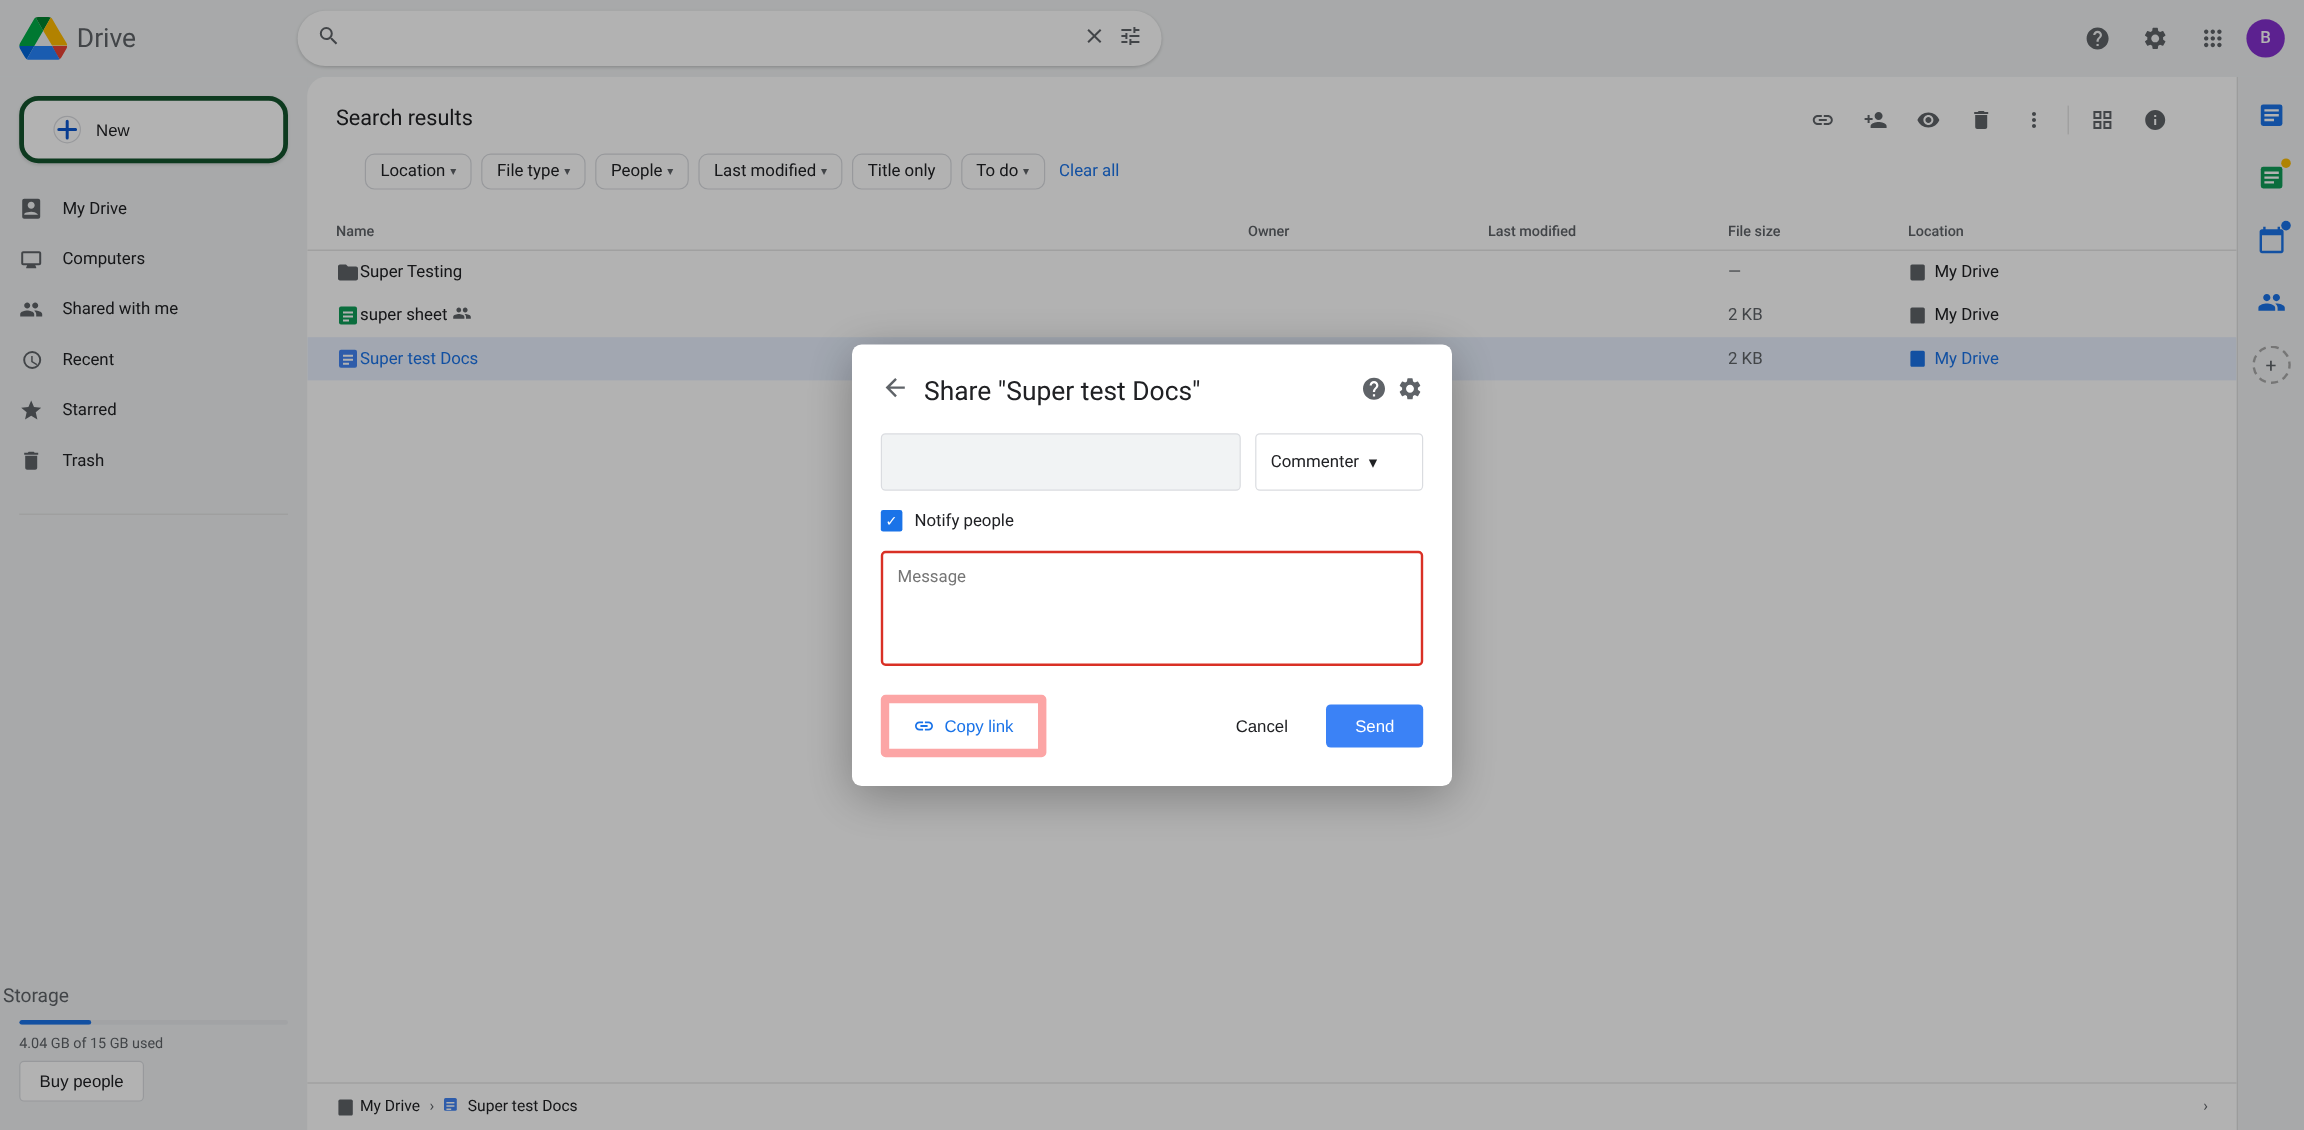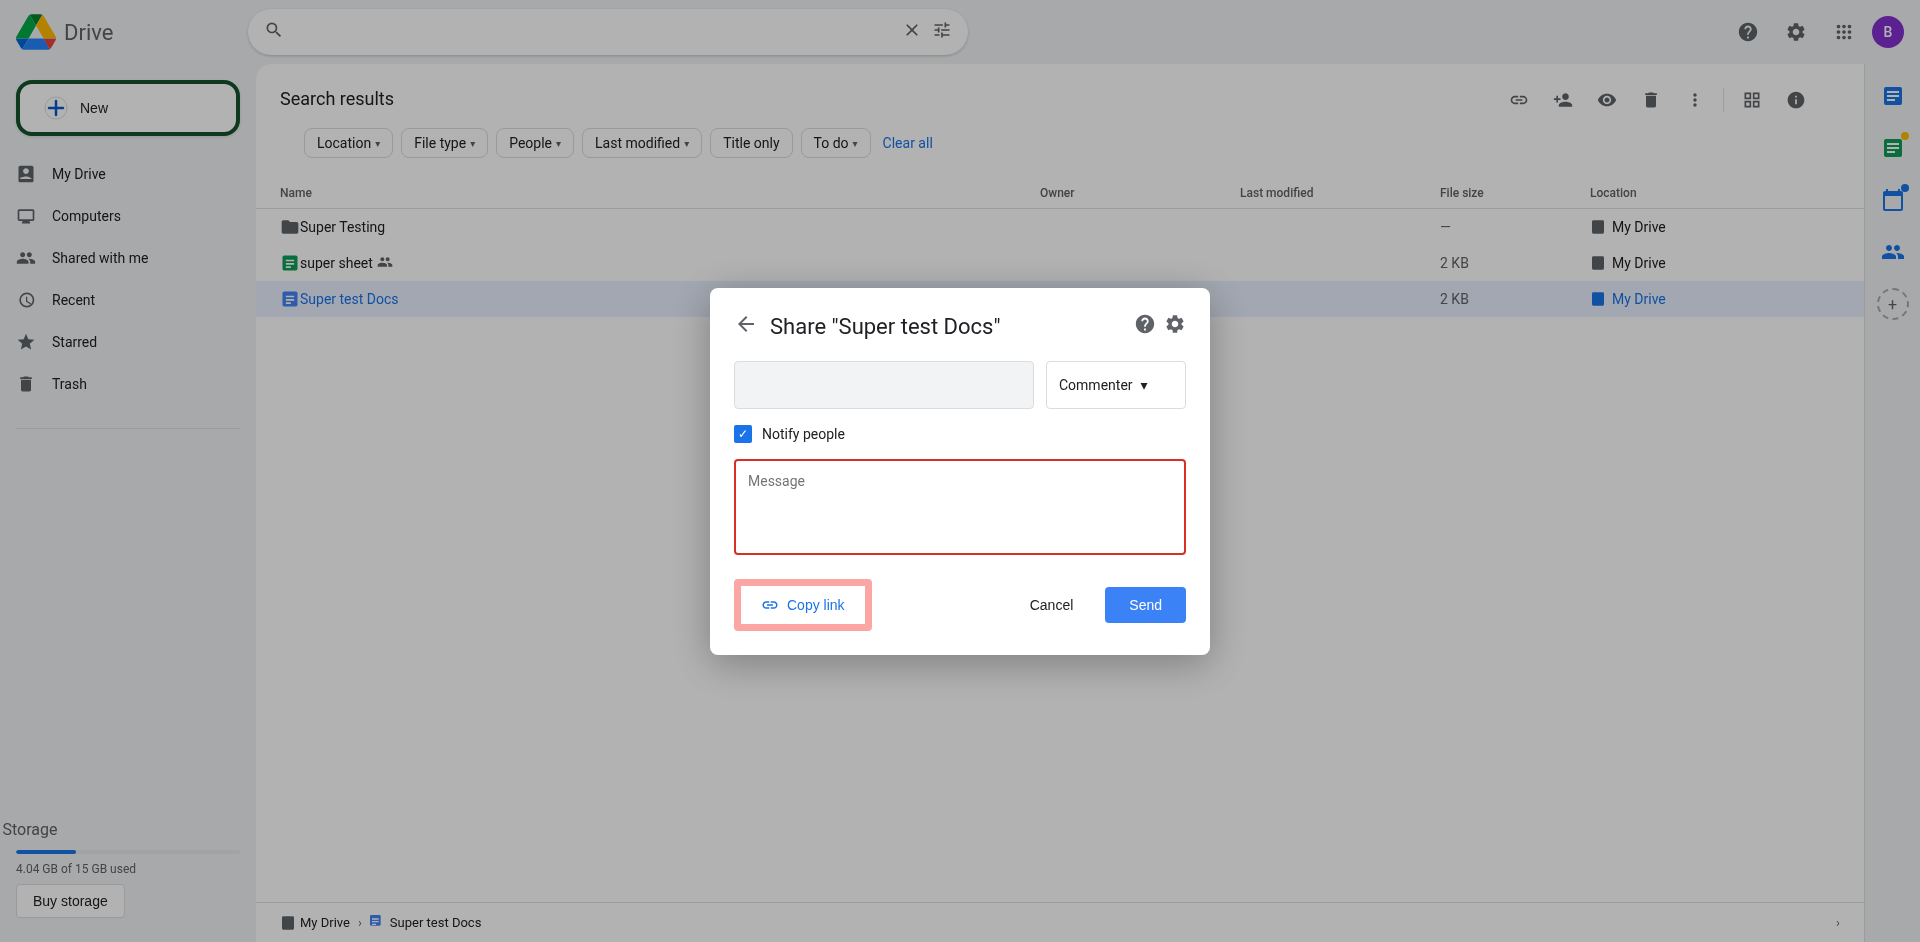--- a/index.html
+++ b/index.html
@@ -319,21 +319,21 @@
       <div class="sidebar-item-icon" style="display:flex;align-items:flex-start;gap:8px;margin-bottom:10px;">
         <svg width="20" height="20" viewBox="0 0 24 24" fill="#5f6368">
             <path d="M19.35 10.04C18.67 6.59 15.64 4 12 4 9.11 4 6.6 5.64 5.35 8.04 2.34 8.36 0 10.91 0 14c0 3.31 2.69 6 6 6h13c2.76 0 5-2.24 5-5 0-2.64-2.05-4.78-4.65-4.96z"></path>
           </svg>
         <span>Storage</span>
       </div>
       <div class="storage-bar">
         <div class="storage-fill" style="width: 27%;"></div>
       </div>
       <div class="storage-label">4.04 GB of 15 GB used</div>
-      <button class="buy-storage-btn">Buy storage</button>
+      <button class="buy-storage-btn">Buy people</button>
     </div>
   </div>
 
   <div class="main">
     <div class="search-header">
       <div class="search-header-row">
         <div class="search-results-title">Search results</div>
         <div class="toolbar-actions">
           <div class="action-icon-btn" title="Share link">
             <svg width="20" height="20" viewBox="0 0 24 24" fill="#5f6368">

